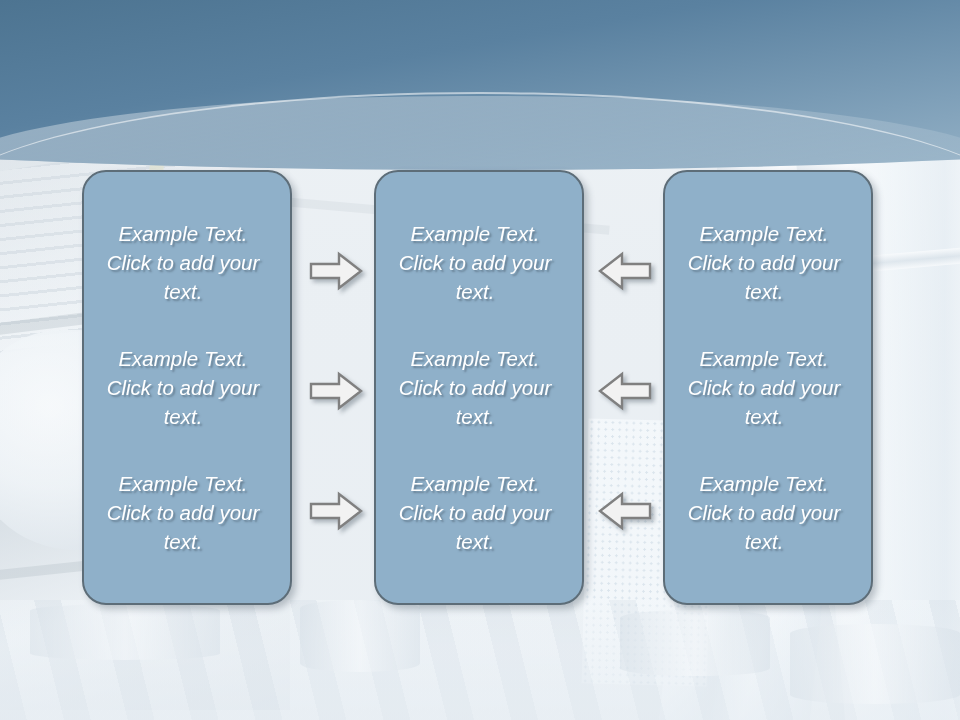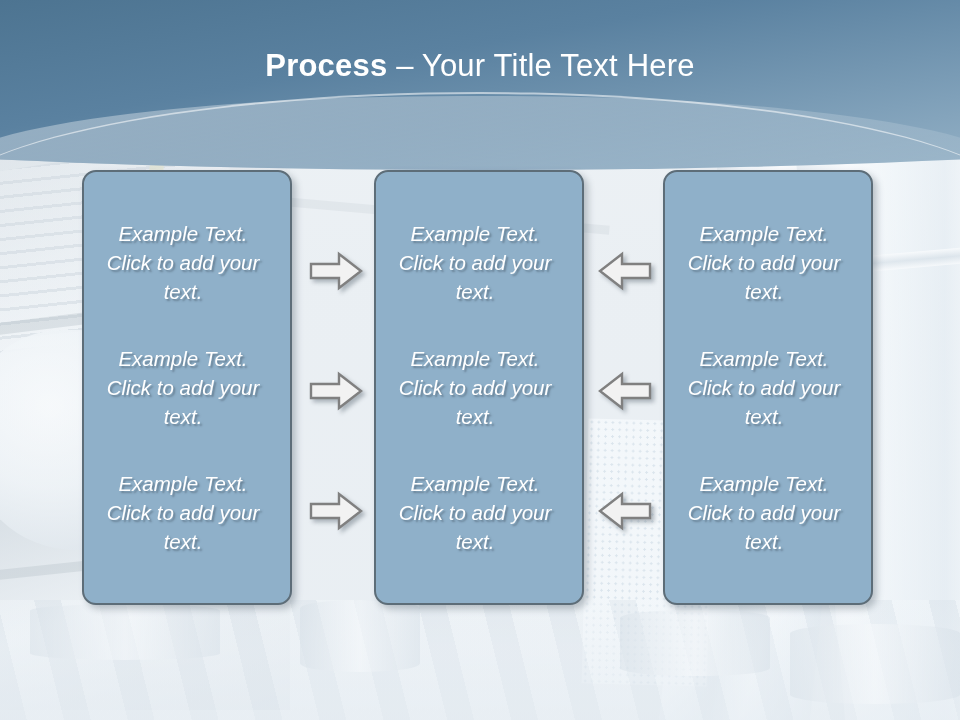--- a/index.html
+++ b/index.html
@@ -175,21 +175,21 @@
   .slide-title .t-rest { font-weight: normal; }
 
   
   .col-box {
     position: absolute;
     top: 170px;
     width: 210px;
     height: 435px;
     background: #8fb0c9;
     border: 2px solid #5d6d78;
-    border-radius: 14px;
+    border-radius: 24px;
     box-shadow: 4px 4px 7px rgba(70,85,98,.33);
     box-sizing: border-box;
     display: flex;
     flex-direction: column;
     justify-content: space-around;
     align-items: center;
     padding: 28px 0;
   }
   #box-1 { left: 82px; }
   #box-2 { left: 374px; }
@@ -254,23 +254,20 @@
     </div>
 
     <div class="bg-wash"></div>
   </div>
 
   <div class="header-band">
     <div class="header-sheen"></div>
   </div>
   <div class="header-arc-line"></div>
 
-  <div class="slide-title">
-    <span class="t-bold">Process</span><span class="t-rest"> – Your Title Text Here</span>
-  </div>
 
   <div class="col-box" id="box-1">
     <div class="box-text">Example Text. Click  to add your text.</div>
     <div class="box-text">Example Text. Click  to add your text.</div>
     <div class="box-text">Example Text. Click  to add your text.</div>
   </div>
 
   <div class="col-box" id="box-2">
     <div class="box-text">Example Text. Click  to add your text.</div>
     <div class="box-text">Example Text. Click  to add your text.</div>

